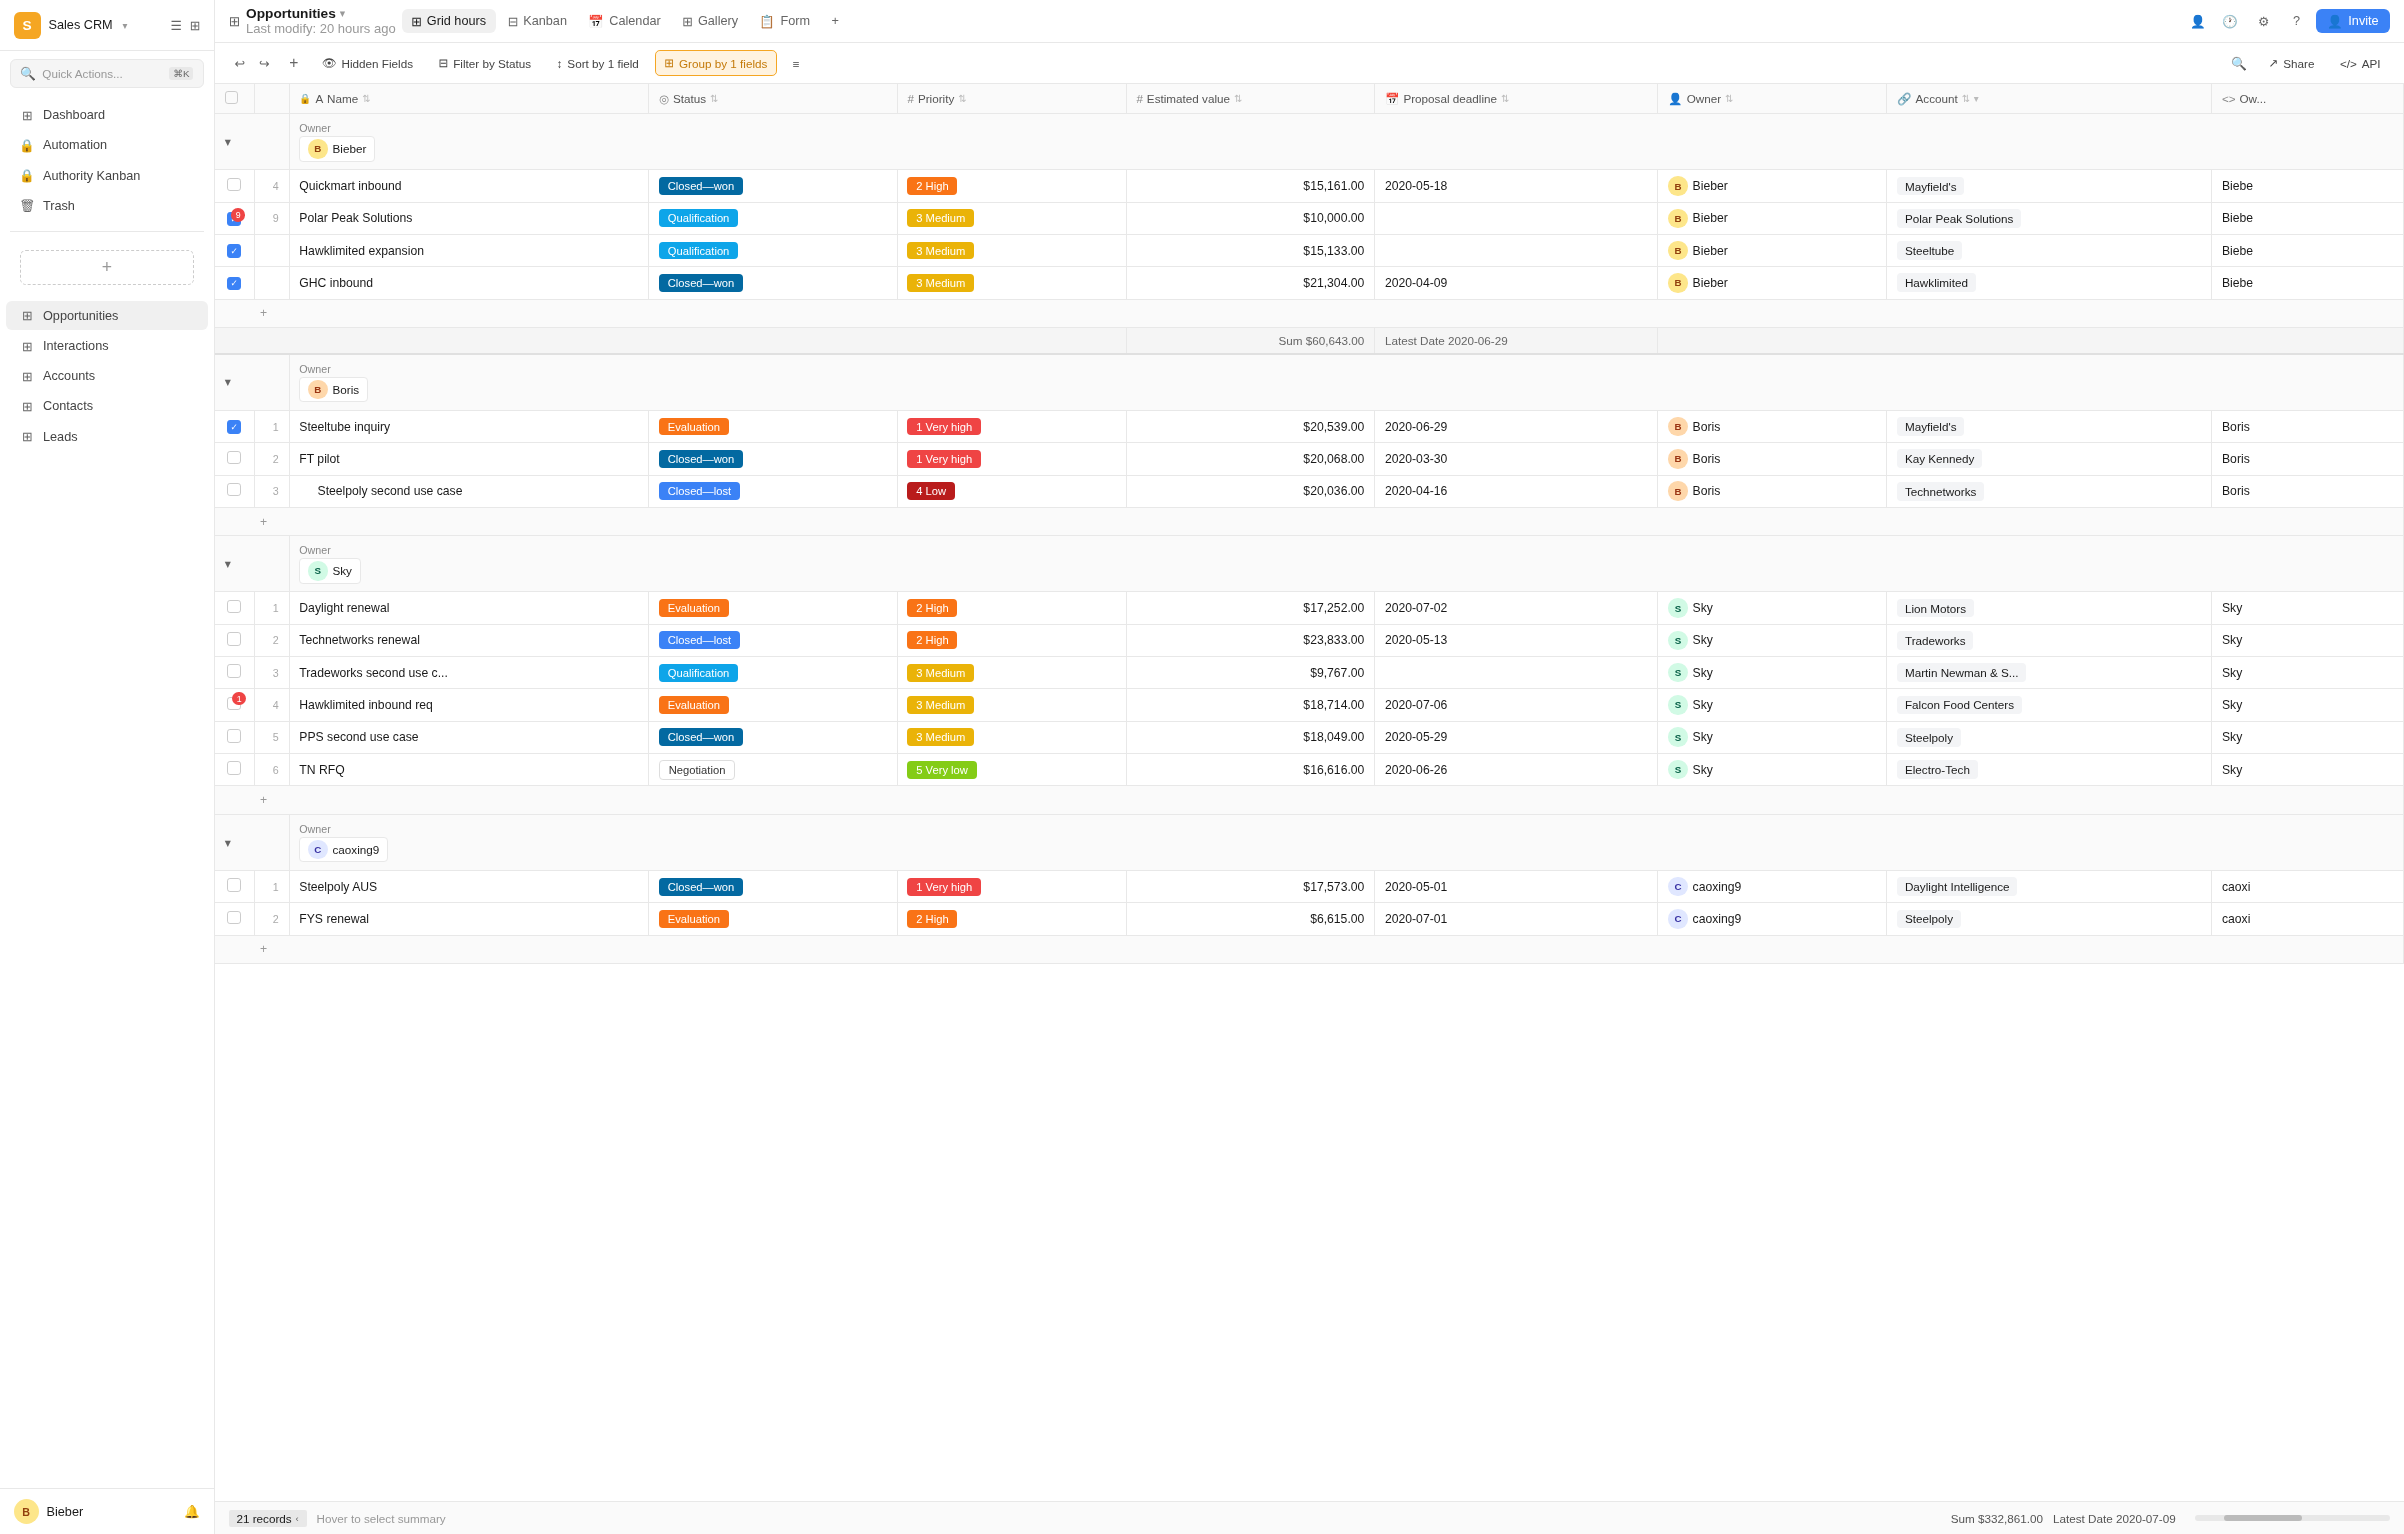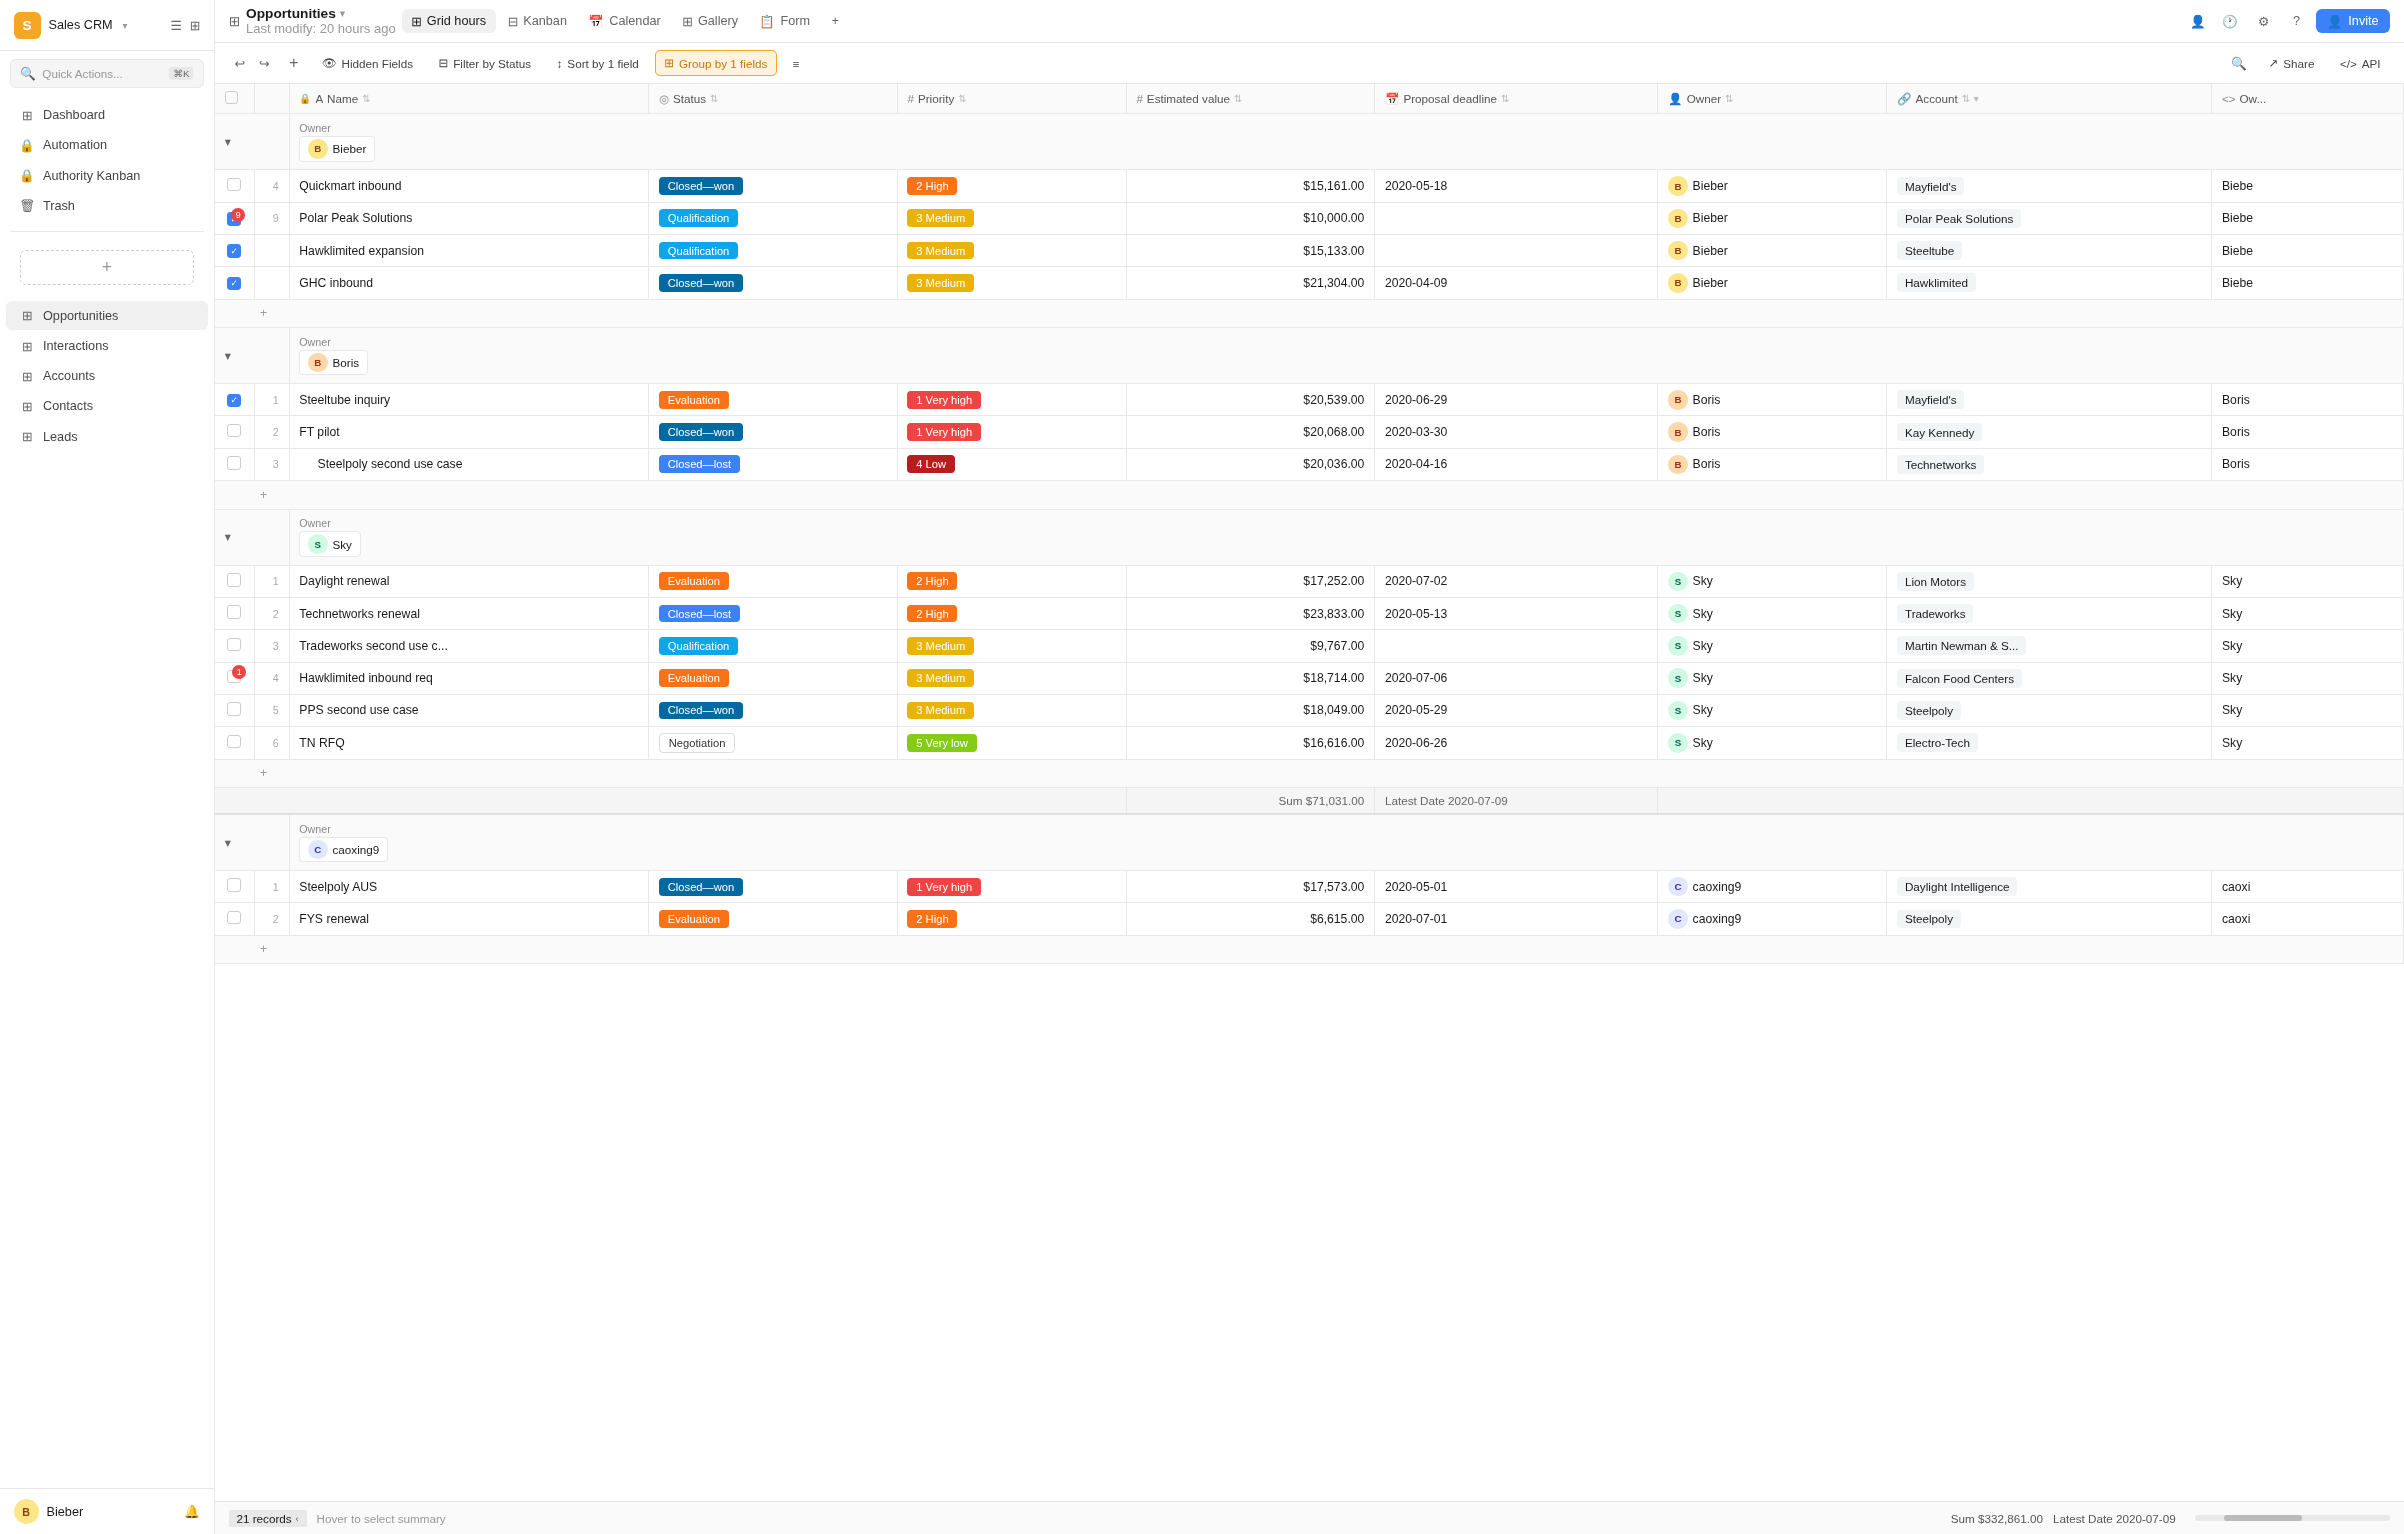--- a/index.html
+++ b/index.html
@@ -437,20 +437,26 @@
         <span class="account-badge">Hawklimited</span>
       </td>
       <td class="col-owner2">Biebe</td>
     </tr>
           <tr>
     <td colspan="10" class="group-add-row" style="background:#fafafa;padding:3.9px 39px;border-bottom:1px solid #e8e8e8;">
       <span class="group-add-btn">+ </span>
     </td>
   </tr>
           <tr>
+      <td colspan="5" style="background:#f5f5f5;padding:5.9px 9.8px;border-bottom:2px solid #e0e0e0;"></td>
+      <td colspan="1" style="background:#f5f5f5;padding:5.9px 9.8px;border-bottom:2px solid #e0e0e0;font-size:11.7px;color:#666;text-align:right;">Sum $60,643.00</td>
+      <td colspan="1" style="background:#f5f5f5;padding:5.9px 9.8px;border-bottom:2px solid #e0e0e0;font-size:11.7px;color:#666;">Latest Date 2020-06-29</td>
+      <td colspan="3" style="background:#f5f5f5;padding:5.9px 9.8px;border-bottom:2px solid #e0e0e0;"></td>
+    </tr>
+          <tr>
     <td colspan="2" style="background:#fafafa;padding:7.8px 9.8px;border-bottom:1px solid #e8e8e8;border-right:1px solid #e8e8e8;">
       <span style="color:#666;cursor:pointer;margin-right:3.9px;">▾</span>
     </td>
     <td colspan="8" style="background:#fafafa;padding:7.8px 9.8px;border-bottom:1px solid #e8e8e8;">
       <div style="display:flex;flex-direction:column;gap:2px;">
         <span style="font-size:10.7px;color:#888;font-weight:400;">Owner</span>
         <div class="owner-badge" style="display:inline-flex;align-items:center;gap:4.9px;background:#fff;border:1px solid #e8e8e8;border-radius:3.9px;padding:2px 7.8px;font-size:11.7px;width:fit-content;">
           <span class="owner-avatar owner-boris">B</span>
           <span>Boris</span>
         </div>
@@ -681,26 +687,20 @@
       <td class="col-account">
         <span class="account-badge">Electro-Tech</span>
       </td>
       <td class="col-owner2">Sky</td>
     </tr>
           <tr>
     <td colspan="10" class="group-add-row" style="background:#fafafa;padding:3.9px 39px;border-bottom:1px solid #e8e8e8;">
       <span class="group-add-btn">+ </span>
     </td>
   </tr>
-          <tr>
-      <td colspan="5" style="background:#f5f5f5;padding:5.9px 9.8px;border-bottom:2px solid #e0e0e0;"></td>
-      <td colspan="1" style="background:#f5f5f5;padding:5.9px 9.8px;border-bottom:2px solid #e0e0e0;font-size:11.7px;color:#666;text-align:right;">Sum $71,031.00</td>
-      <td colspan="1" style="background:#f5f5f5;padding:5.9px 9.8px;border-bottom:2px solid #e0e0e0;font-size:11.7px;color:#666;">Latest Date 2020-07-09</td>
-      <td colspan="3" style="background:#f5f5f5;padding:5.9px 9.8px;border-bottom:2px solid #e0e0e0;"></td>
-    </tr>
           <tr>
     <td colspan="2" style="background:#fafafa;padding:7.8px 9.8px;border-bottom:1px solid #e8e8e8;border-right:1px solid #e8e8e8;">
       <span style="color:#666;cursor:pointer;margin-right:3.9px;">▾</span>
     </td>
     <td colspan="8" style="background:#fafafa;padding:7.8px 9.8px;border-bottom:1px solid #e8e8e8;">
       <div style="display:flex;flex-direction:column;gap:2px;">
         <span style="font-size:10.7px;color:#888;font-weight:400;">Owner</span>
         <div class="owner-badge" style="display:inline-flex;align-items:center;gap:4.9px;background:#fff;border:1px solid #e8e8e8;border-radius:3.9px;padding:2px 7.8px;font-size:11.7px;width:fit-content;">
           <span class="owner-avatar owner-caoxing">C</span>
           <span>caoxing9</span>

